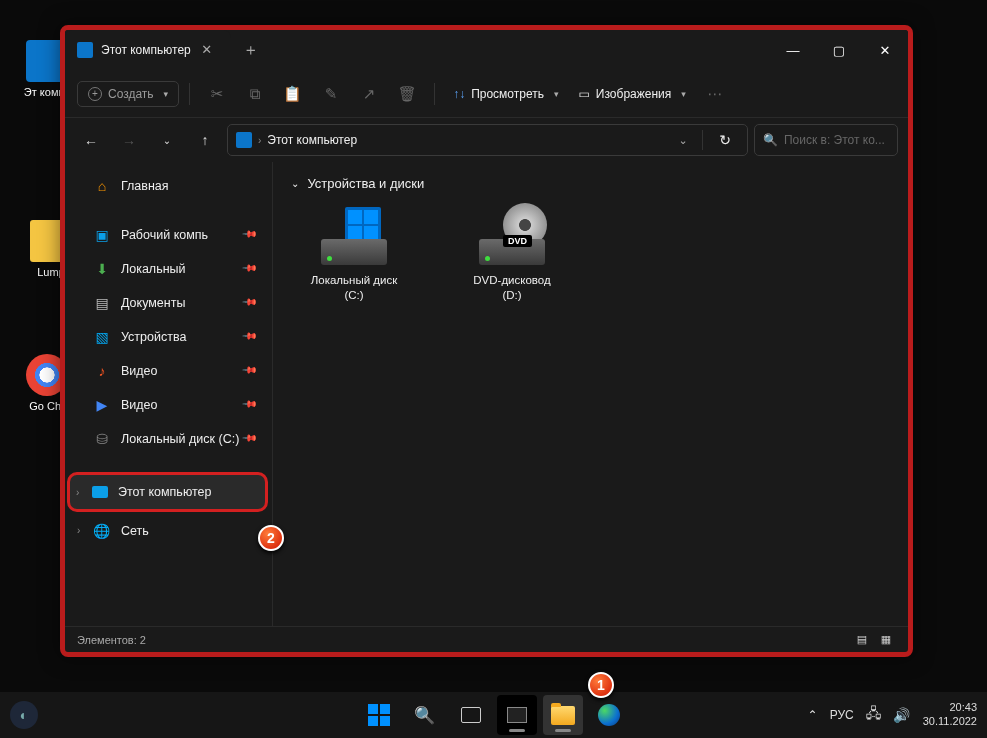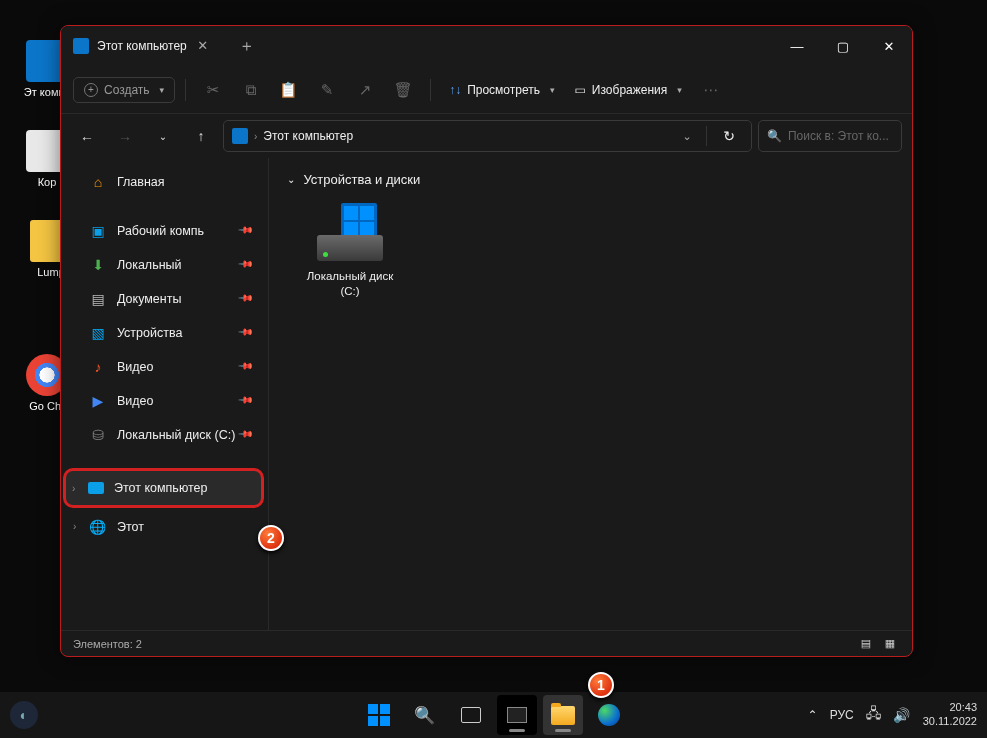--- a/index.html
+++ b/index.html
@@ -7,21 +7,21 @@
 
   .desktop { position: absolute; inset: 0; background: #0a0a0a; }
   .desktop-icon { position: absolute; width: 70px; text-align: center; font-size: 11px; color: #fff; cursor: pointer; }
   .desktop-icon .dicon { width: 42px; height: 42px; margin: 0 auto 4px; background: #444; border-radius: 4px; }
   .desktop-icon .dicon.chrome { background: radial-gradient(circle at 50% 50%, #fff 25%, #4285f4 26% 40%, #ea4335 41% 100%); border-radius:50%; }
   .desktop-icon .dicon.folder { background: #f4c542; border-radius:3px; }
   .desktop-icon .dicon.trash { background: #e8e8e8; border-radius:4px; }
   .desktop-icon .dicon.gear { background:#888; border-radius:4px; }
   .desktop-icon .dicon.pc { background:#0b75c9; border-radius:4px; }
 
-  .window { position: absolute; left: 60px; top: 25px; width: 853px; height: 632px; background: #1a1a1a; border: 1px solid #b91c1c; border-radius: 8px; box-shadow: 0 0 20px rgba(0,0,0,.5); display:flex; flex-direction:column; overflow:hidden;}
+  .window { position: absolute; left: 60px; top: 25px; width: 853px; height: 632px; background: #1a1a1a; border: 5px solid #b91c1c; border-radius: 8px; box-shadow: 0 0 20px rgba(0,0,0,.5); display:flex; flex-direction:column; overflow:hidden;}
   .titlebar { height: 40px; display: flex; align-items: center; background:#1a1a1a; }
   .tab { display: flex; align-items:center; height: 100%; padding: 0 16px 0 12px; background:#1a1a1a; border-right:none; gap:8px; max-width:220px; border-top-left-radius:8px; border-top-right-radius:8px; }
   .tab .tabicon { width:16px;height:16px;background:#0b75c9;border-radius:2px; }
   .tab .tabtitle { font-size:12px; color:#eee; }
   .tab .tabclose { width:16px;height:16px; font-size:13px; color:#aaa; text-align:center; cursor:pointer; }
   .newtab { width:40px; text-align:center; color:#aaa; font-size:16px; cursor:pointer; }
   .wincontrols { margin-left:auto; display:flex; }
   .wincontrols div { width:46px; height:40px; display:flex;align-items:center;justify-content:center; color:#fff; font-size:13px; cursor:pointer; }
 
   .toolbar { height: 48px; display:flex; align-items:center; padding: 0 12px; gap:4px; border-bottom:1px solid #2a2a2a; }
@@ -104,24 +104,20 @@
 </style>
 </head>
 <body>
 
 <div class="desktop">
   <div class="desktop-icon" style="left:12px; top:40px;">
     <div class="dicon pc"></div>
     <div>Эт
 компь</div>
   </div>
-  <div class="desktop-icon" style="left:12px; top:130px;">
-    <div class="dicon trash"></div>
-    <div>Кор</div>
-  </div>
   <div class="desktop-icon" style="left:16px; top:220px;">
     <div class="dicon folder"></div>
     <div>Lump</div>
   </div>
   <div class="desktop-icon" style="left:12px; top:354px;">
     <div class="dicon chrome"></div>
     <div>Go
 Chr</div>
   </div>
 </div>
@@ -232,21 +228,21 @@
       </div>
       <div class="side-gap"></div>
       <div class="side-item pc highlight">
         <span class="expand">›</span>
         <span class="si-pc"></span>
         <span>Этот компьютер</span>
       </div>
       <div class="side-item net">
         <span class="expand">›</span>
         <span class="sicon">🌐</span>
-        <span>Этот</span>
+        <span>Сеть</span>
       </div>
     </div>
 
     <div class="content">
       <div class="group-header">
         <span class="gchev">⌄</span>
         <span>Устройства и диски</span>
       </div>
       <div class="drive-row">
         <div class="drive">
@@ -255,20 +251,29 @@
                 <div></div>
                 <div></div>
                 <div></div>
                 <div></div>
               </div>
             <div class="d-body"></div>
             <div class="d-led"></div>
           </div>
           <div class="d-label">Локальный диск (C:)</div>
         </div>
+        <div class="drive">
+          <div class="d-icon">
+            <div class="d-disc"></div>
+            <div class="d-body"></div>
+            <div class="d-led"></div>
+            <div class="d-dvd-badge">DVD</div>
+          </div>
+          <div class="d-label">DVD-дисковод (D:)</div>
+        </div>
       </div>
     </div>
   </div>
 
   <div class="statusbar">
     <span>Элементов: 2</span>
     <span class="sbsp"></span>
     <span class="sbview">▤</span>
     <span class="sbview">▦</span>
   </div>

